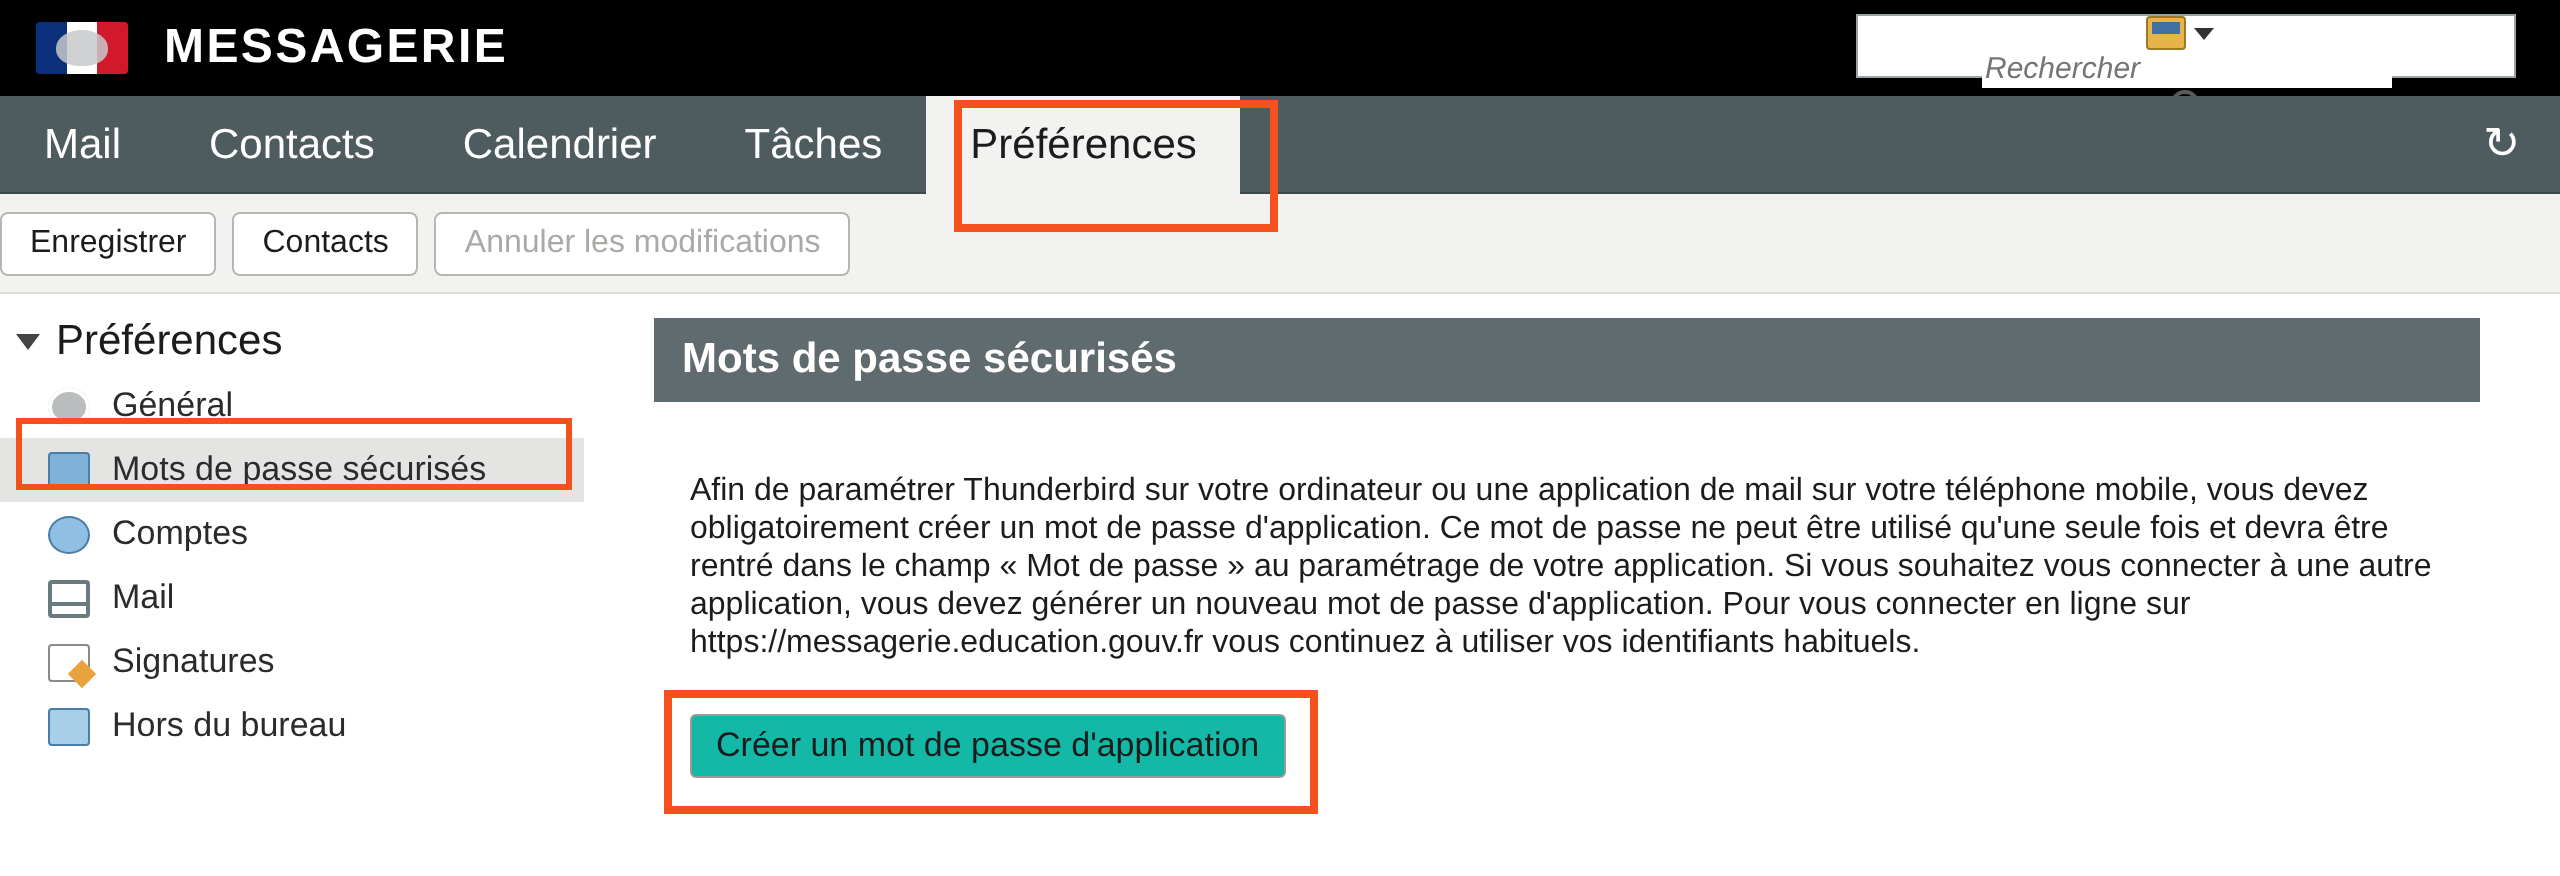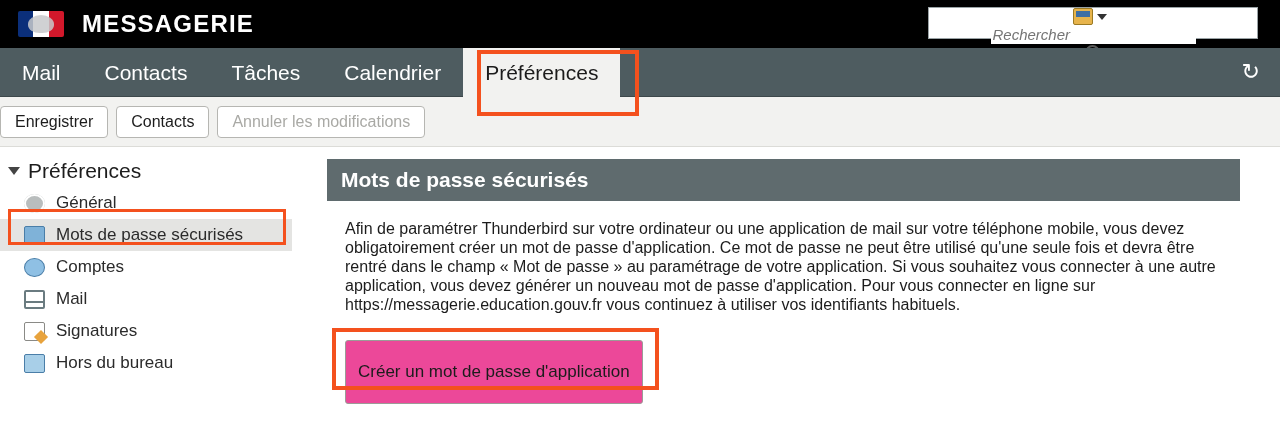--- a/index.html
+++ b/index.html
@@ -267,40 +267,41 @@
   }
   .panel-header {
     background: #5f6b6e;
     color: #ffffff;
     font-size: 21px;
     font-weight: bold;
     padding: 9px 14px;
   }
   .panel-body {
     padding: 18px 2px 0 18px;
+    margin-top: 17px;
   }
   .para {
     font-size: 16px;
     line-height: 19px;
     color: #1c1c1c;
     max-width: 890px;
     margin: 0;
   }
   .cta-wrap {
     position: relative;
     margin-top: 26px;
     width: 330px;
   }
   .cta {
-    background: #ec4899;
+    background: #14b8a6;
     border: 1px solid #9b9b97;
     border-radius: 3px;
     font-size: 17px;
     color: #1c1c1c;
-    padding: 21px 12px;
+    padding: 5px 12px;
     cursor: pointer;
     font-family: "Liberation Sans", sans-serif;
   }
   .cta-highlight {
     position: absolute;
     left: -13px; top: -12px;
     width: 327px; height: 62px;
     border: 4px solid #f4511e;
     pointer-events: none;
   }
@@ -318,22 +319,22 @@
       <span class="caret-down"></span>
     </div>
     <input class="search-input" type="text" placeholder="Rechercher" style="">
     <span class="magnifier"></span>
   </div>
 </div>
 
 <div class="navbar">
   <div class="nav-item">Mail</div>
   <div class="nav-item">Contacts</div>
+  <div class="nav-item">Calendrier</div>
   <div class="nav-item">Tâches</div>
-  <div class="nav-item">Calendrier</div>
   <div class="nav-item active">Préférences</div>
   <div class="nav-highlight"></div>
   <div class="refresh">↻</div>
 </div>
 
 <div class="actionbar">
   <button class="btn">Enregistrer</button>
   <button class="btn">Contacts</button>
   <button class="btn disabled">Annuler les modifications</button>
 </div>

